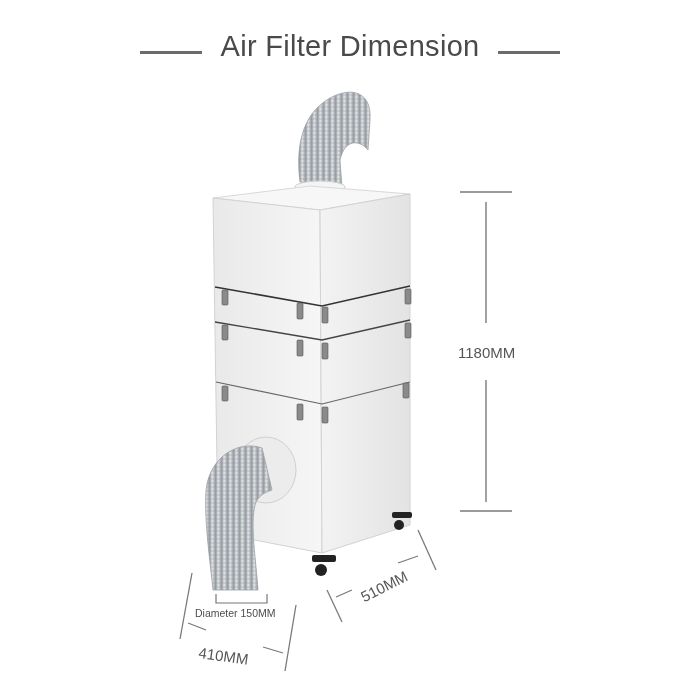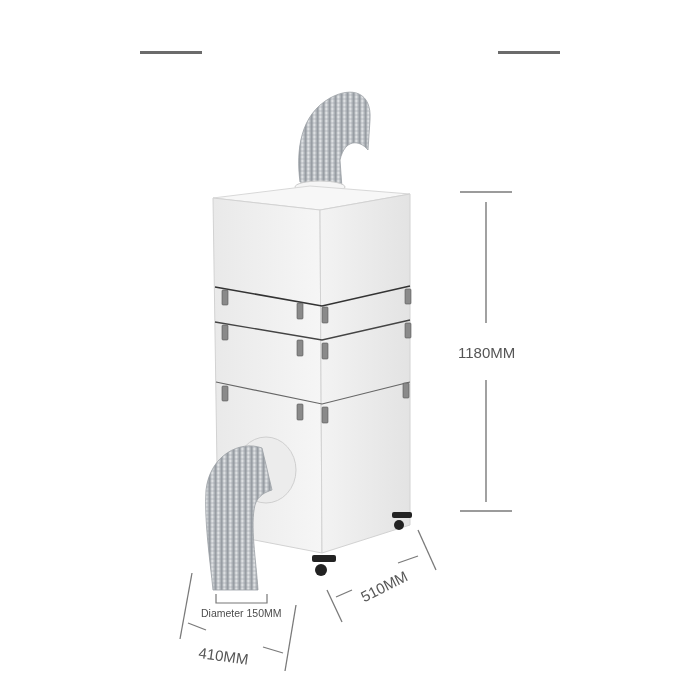--- a/index.html
+++ b/index.html
@@ -5,29 +5,30 @@
   html, body { margin: 0; padding: 0; background: #ffffff; }
   body { width: 700px; height: 700px; position: relative; overflow: hidden; font-family: "Liberation Sans", "DejaVu Sans", sans-serif; }
   .title-wrap { position: absolute; left: 0; top: 30px; width: 700px; height: 44px; }
   .title-line { position: absolute; top: 21px; height: 3px; background: #6b6b6b; }
   .title-line.left { left: 140px; width: 62px; }
   .title-line.right { left: 498px; width: 62px; }
   .title { position: absolute; left: 212px; width: 276px; top: 0; text-align: center; font-size: 29px; color: #4a4a4a; letter-spacing: 0.3px; }
   svg.diagram { position: absolute; left: 0; top: 0; }
   .label { position: absolute; color: #555; font-size: 15px; white-space: nowrap; }
   .label.height { left: 452px; top: 344px; margin-left: 6px; }
-  .label.diam { left: 201px; top: 607px; font-size: 10.5px; color: #4d4d4d; }
+  .label.diam { left: 195px; top: 607px; font-size: 10.5px; color: #4d4d4d; }
   .label.width { left: 200px; top: 644px; font-size: 15px; transform: rotate(8deg); transform-origin: left top; }
   .label.depth { left: 358px; top: 590px; font-size: 15px; transform: rotate(-27deg); transform-origin: left top; }
 </style>
 </head>
 <body>
 
 <div class="title-wrap">
   <div class="title-line left"></div>
+  <div class="title">Air Filter Dimension</div>
   <div class="title-line right"></div>
 </div>
 
 <svg class="diagram" width="700" height="700" viewBox="0 0 700 700">
   <defs>
     <linearGradient id="ductGrad" x1="0" x2="1" y1="0" y2="0">
       <stop offset="0" stop-color="#9aa0a6"></stop>
       <stop offset="0.35" stop-color="#e6e8ea"></stop>
       <stop offset="0.6" stop-color="#c4c8cc"></stop>
       <stop offset="1" stop-color="#8d9399"></stop>

